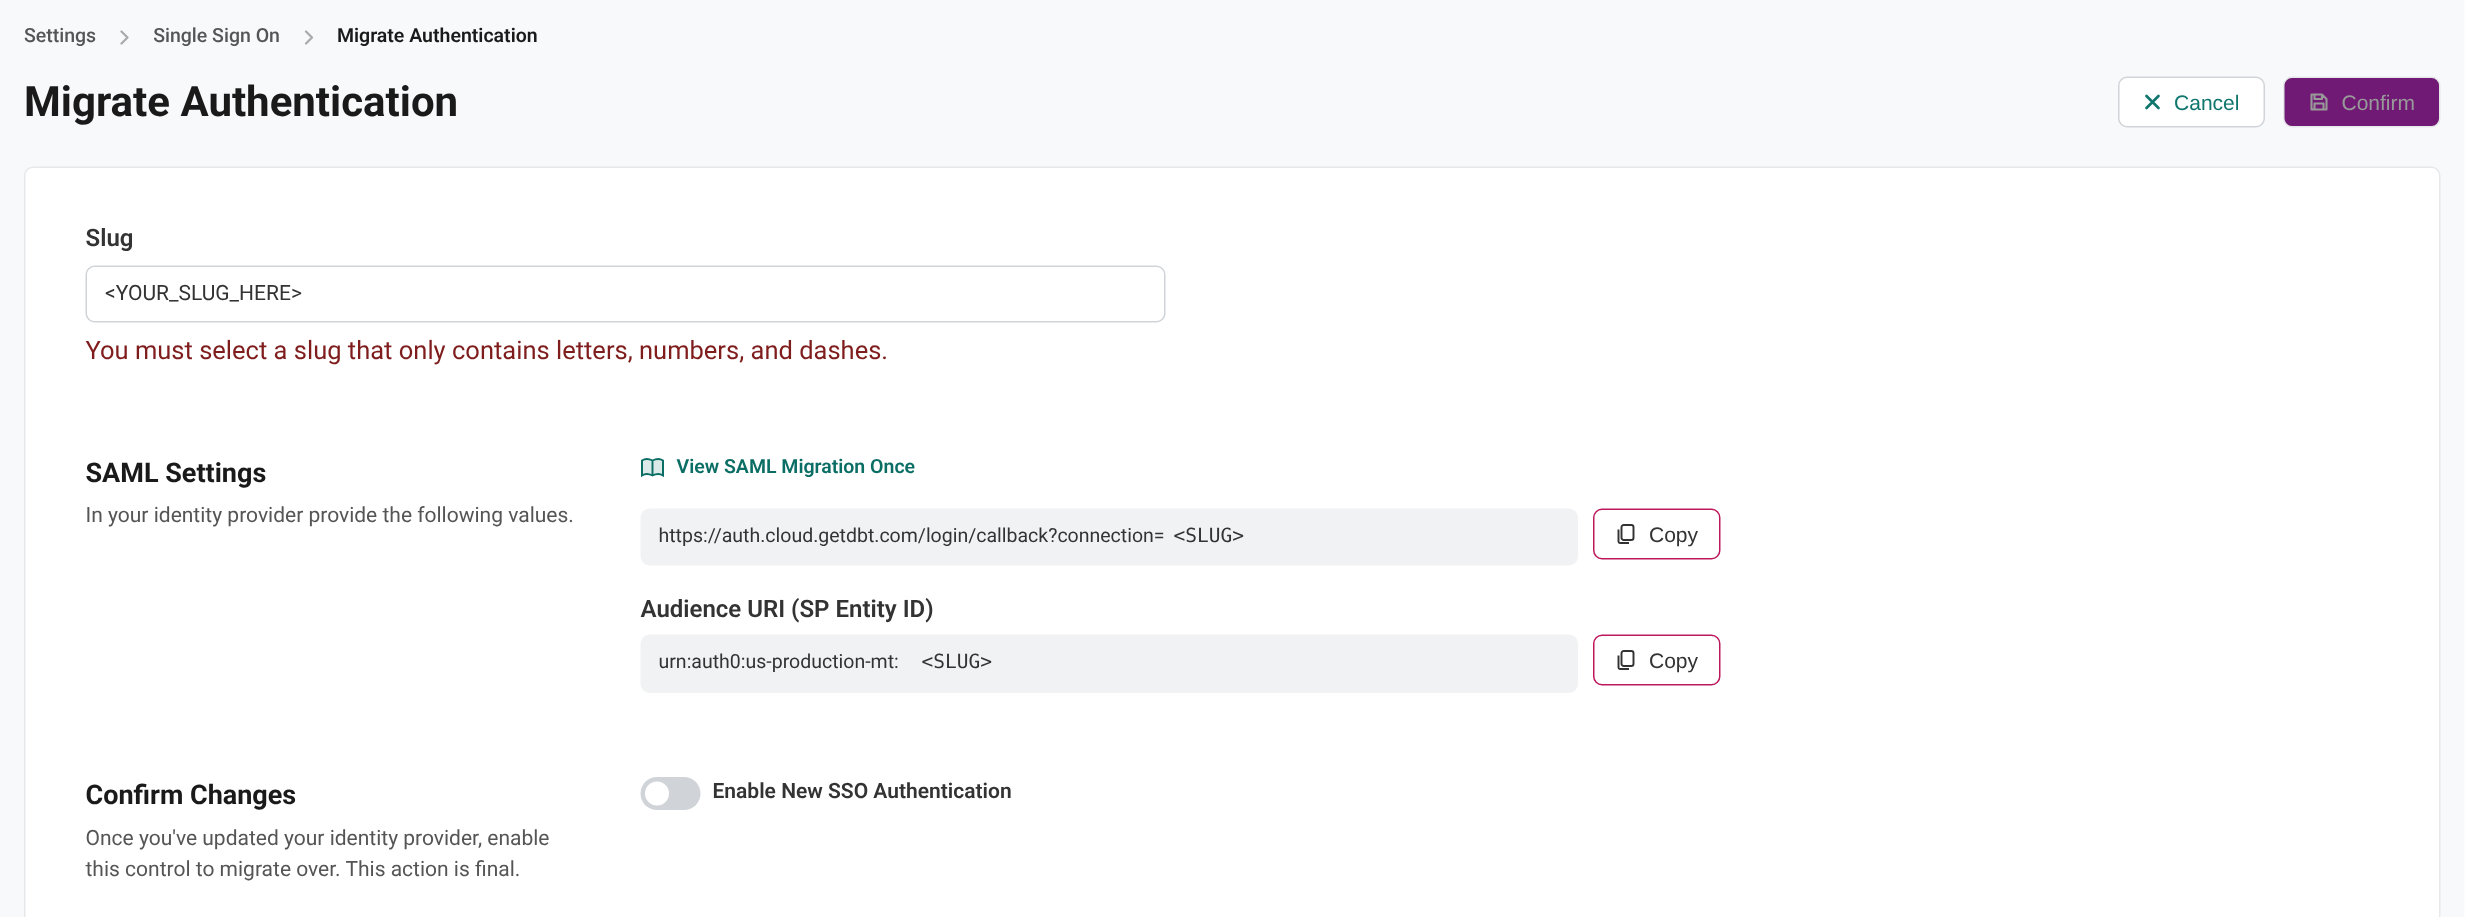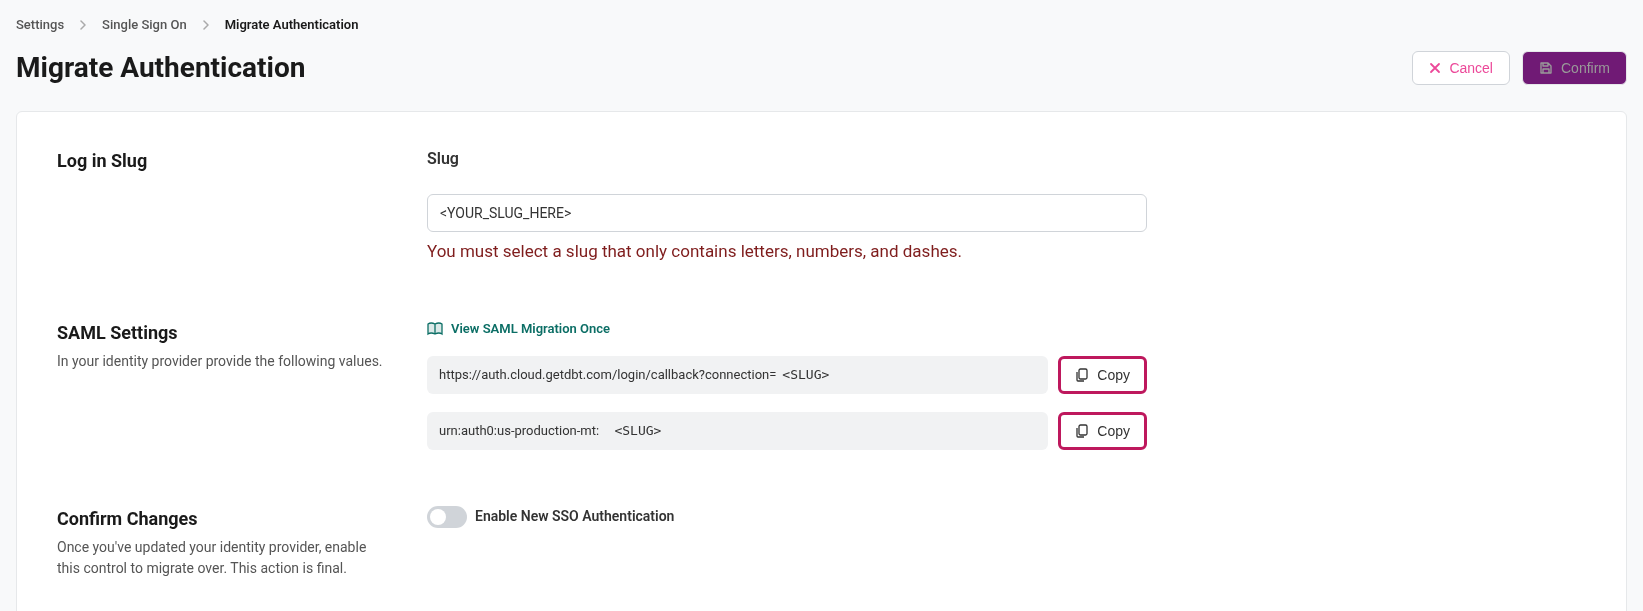--- a/index.html
+++ b/index.html
@@ -35,21 +35,21 @@
     display: inline-flex;
     align-items: center;
     gap: 8px;
     padding: 8px 16px;
     border-radius: 6px;
     border: 1px solid #d0d4d9;
     background: #fff;
     font-size: 14px;
     font-weight: 500;
     cursor: pointer;
-    color: #ec4899;
+    color: #0f766e;
   }
   .btn svg { display: block; }
   .btn.disabled {
     background: #701a75;
     border-color: #e6e8ea;
     color: #999;
     cursor: not-allowed;
   }
   .panel {
     background: #fff;
@@ -69,21 +69,20 @@
   .section-desc { font-size: 14px; color: #555; line-height: 1.5; }
   .field-label { font-size: 16px; font-weight: 600; color: #333; margin-bottom: 6px; display: block; }
   .text-input {
     width: 100%;
     border: 1px solid #d0d4d9;
     border-radius: 6px;
     padding: 10px 12px;
     font-size: 14px;
     color: #333;
     font-family: inherit;
-    margin-top: 17px;
   }
   .field-help { font-size: 17px; color: #7f1d1d; margin-top: 8px; }
   .docs-link {
     display: inline-flex;
     align-items: center;
     gap: 8px;
     color: #0b6e65;
     font-weight: 600;
     font-size: 13px;
     text-decoration: none;
@@ -107,21 +106,21 @@
     display: flex;
     align-items: center;
     gap: 6px;
     min-height: 38px;
   }
   .value-box .slug-ph { font-family: ui-monospace, SFMono-Regular, Menlo, monospace; }
   .copy-btn {
     display: inline-flex;
     align-items: center;
     gap: 8px;
-    border: 3px solid #be185d;
+    border: 1px solid #be185d;
     border-radius: 6px;
     background: #fff;
     padding: 8px 14px;
     font-size: 14px;
     cursor: pointer;
     color: #333;
   }
   .copy-btn svg { display: block; }
   .field-block { margin-bottom: 18px; }
   .field-block:last-child { margin-bottom: 0; }
@@ -187,23 +186,20 @@
             </svg>
         </span>
         <span>Confirm</span>
       </button>
     </div>
   </div>
 
   <div class="panel">
 
     <div class="section">
-      <div class="section-left">
-        <h2 class="section-title">Log in Slug</h2>
-      </div>
       <div class="section-right">
         <label class="field-label">Slug</label>
         <input type="text" class="text-input" value="&lt;YOUR_SLUG_HERE&gt;" style="">
         <div class="field-help">You must select a slug that only contains letters, numbers, and dashes.</div>
       </div>
     </div>
 
     <div class="section">
       <div class="section-left">
         <h2 class="section-title">SAML Settings</h2>
@@ -231,20 +227,21 @@
                     <rect x="4" y="1" width="8" height="10" rx="1.5" stroke="currentColor" stroke-width="1.3" fill="none"></rect>
                     <path d="M2 4 V12 Q2 13 3 13 H9" stroke="currentColor" stroke-width="1.3" fill="none"></path>
                   </svg>
               </span>
               <span>Copy</span>
             </button>
           </div>
         </div>
 
         <div class="field-block">
+          <div class="field-label">Audience URI (SP Entity ID)</div>
           <div class="value-row">
             <div class="value-box">
               <span>urn:auth0:us-production-mt:</span>&nbsp;<span class="slug-ph">&lt;SLUG&gt;</span>
             </div>
             <button class="copy-btn">
               <span>
                 <svg width="14" height="14" viewBox="0 0 14 14">
                     <rect x="4" y="1" width="8" height="10" rx="1.5" stroke="currentColor" stroke-width="1.3" fill="none"></rect>
                     <path d="M2 4 V12 Q2 13 3 13 H9" stroke="currentColor" stroke-width="1.3" fill="none"></path>
                   </svg>

